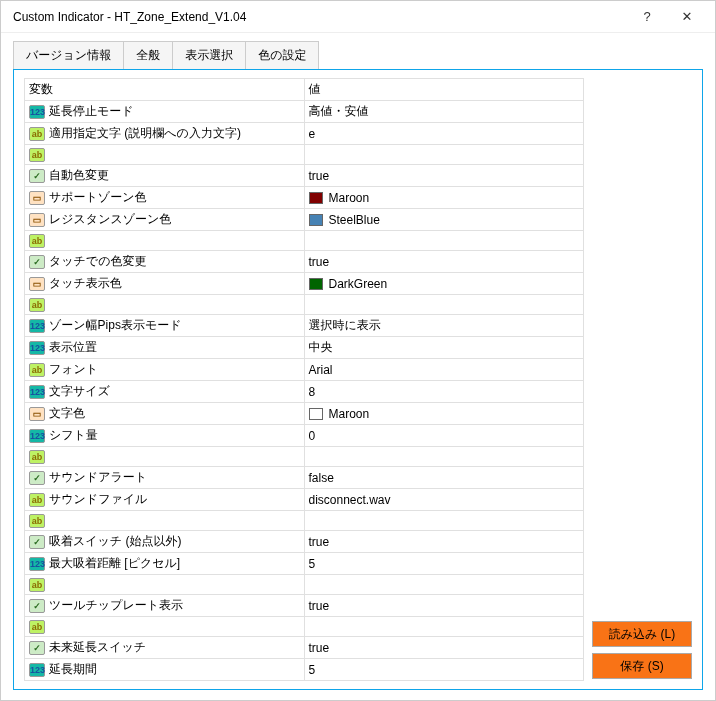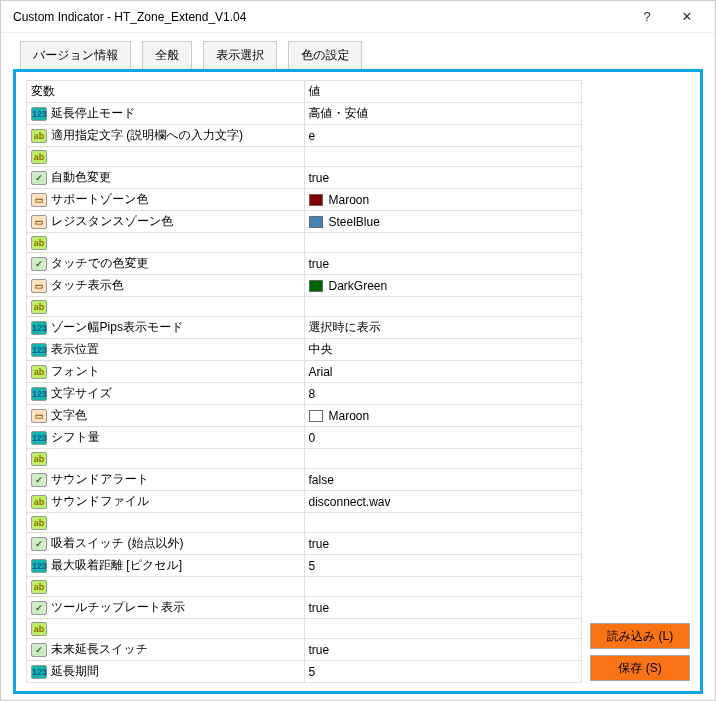--- a/index.html
+++ b/index.html
@@ -36,41 +36,40 @@
     color: #333;
   }
   .body {
     flex: 1;
     padding: 8px 12px 4px 12px;
     display: flex;
     flex-direction: column;
   }
   .tabs {
     display: flex;
-    gap: 12px;
+    gap: 0;
     position: relative;
-    margin-left: 7px;
   }
   .tab {
     padding: 5px 12px;
     border: 1px solid #ccc;
     border-bottom: none;
     background: #f5f5f5;
     margin-right: -1px;
     font-size: 12px;
     position: relative;
   }
   .tab.active {
     background: #fff;
     z-index: 2;
     border-bottom: 1px solid #fff;
     margin-bottom: -1px;
   }
   .panel {
-    border: 3px solid #0ea5e9;
+    border: 1px solid #0ea5e9;
     flex: 1;
     display: flex;
     gap: 8px;
     padding: 8px 10px;
   }
   .table-wrap {
     flex: 1;
     overflow: hidden;
   }
   table {

